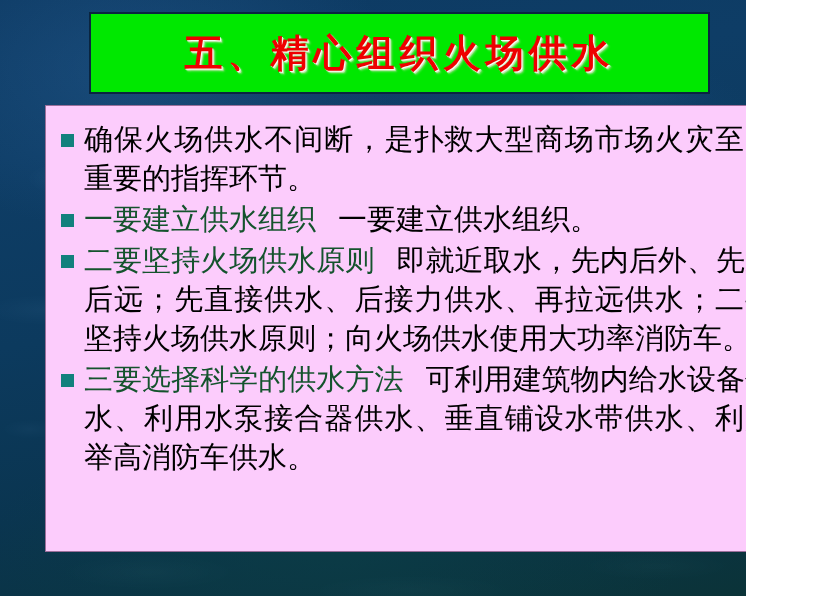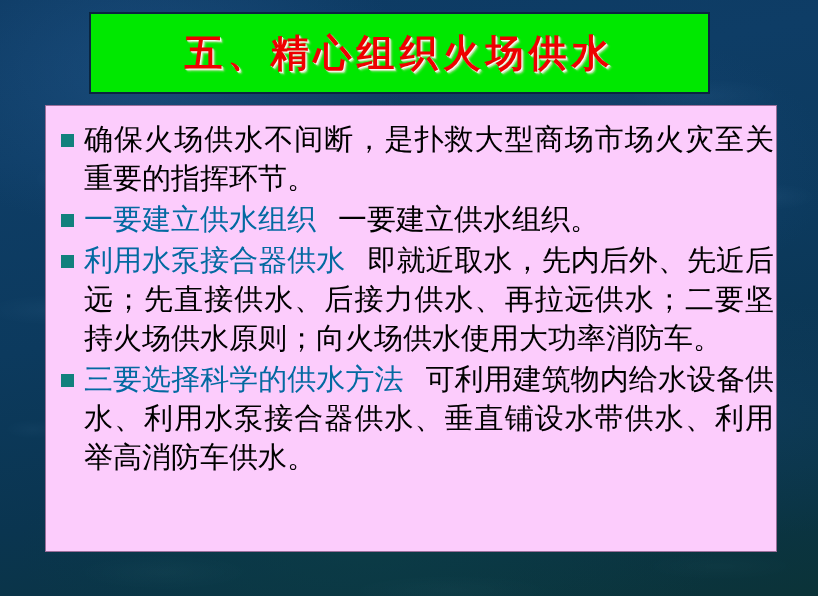--- a/index.html
+++ b/index.html
@@ -8,21 +8,21 @@
   }
   body {
     width: 818px;
     height: 596px;
     overflow: hidden;
     font-family: "DejaVu Sans", "Liberation Sans", sans-serif;
   }
 
   #slide {
     position: relative;
-    width: 818px;
+    width: 746px;
     height: 596px;
     background:
       radial-gradient(ellipse 420px 260px at 18% 12%, rgba(40,95,150,0.42) 0%, rgba(40,95,150,0) 62%),
       radial-gradient(ellipse 380px 220px at 72% 28%, rgba(30,80,135,0.33) 0%, rgba(30,80,135,0) 64%),
       radial-gradient(ellipse 500px 200px at 45% 92%, rgba(12,64,70,0.55) 0%, rgba(12,64,70,0) 70%),
       radial-gradient(ellipse 300px 180px at 93% 70%, rgba(22,70,108,0.30) 0%, rgba(22,70,108,0) 66%),
       linear-gradient(170deg, #0d3a63 0%, #0e3d66 22%, #0c3a5e 48%, #0a3550 72%, #0a3443 88%, #0b3338 100%);
     overflow: hidden;
   }
 
@@ -104,21 +104,21 @@
   .bullet-text {
     flex: 1 1 auto;
     font-family: "DejaVu Sans", "Liberation Sans", sans-serif;
     font-size: 29px;
     line-height: 39px;
     color: #000000;
     letter-spacing: 0px;
     text-align: justify;
   }
   .bullet-text .lead {
-    color: #0369a1;
+    color: #14532d;
   }
   .bullet-text .gap {
     display: inline-block;
     width: 22px;
   }
 </style>
 </head>
 <body>
 
 <div id="slide">
@@ -140,21 +140,21 @@
     <div class="bullet-row">
       <span class="bullet-marker"></span>
       <div class="bullet-text">
         <span class="lead">一要建立供水组织</span><span class="gap"></span><span>一要建立供水组织。</span>
       </div>
     </div>
 
     <div class="bullet-row">
       <span class="bullet-marker"></span>
       <div class="bullet-text">
-        <span class="lead">利用水泵接合器供水</span><span class="gap"></span><span>即就近取水，先内后外、先近后远；先直接供水、后接力供水、再拉远供水；二要坚持火场供水原则；向火场供水使用大功率消防车。</span>
+        <span class="lead">二要坚持火场供水原则</span><span class="gap"></span><span>即就近取水，先内后外、先近后远；先直接供水、后接力供水、再拉远供水；二要坚持火场供水原则；向火场供水使用大功率消防车。</span>
       </div>
     </div>
 
     <div class="bullet-row">
       <span class="bullet-marker"></span>
       <div class="bullet-text">
         <span class="lead">三要选择科学的供水方法</span><span class="gap"></span><span>可利用建筑物内给水设备供水、利用水泵接合器供水、垂直铺设水带供水、利用举高消防车供水。</span>
       </div>
     </div>
 

